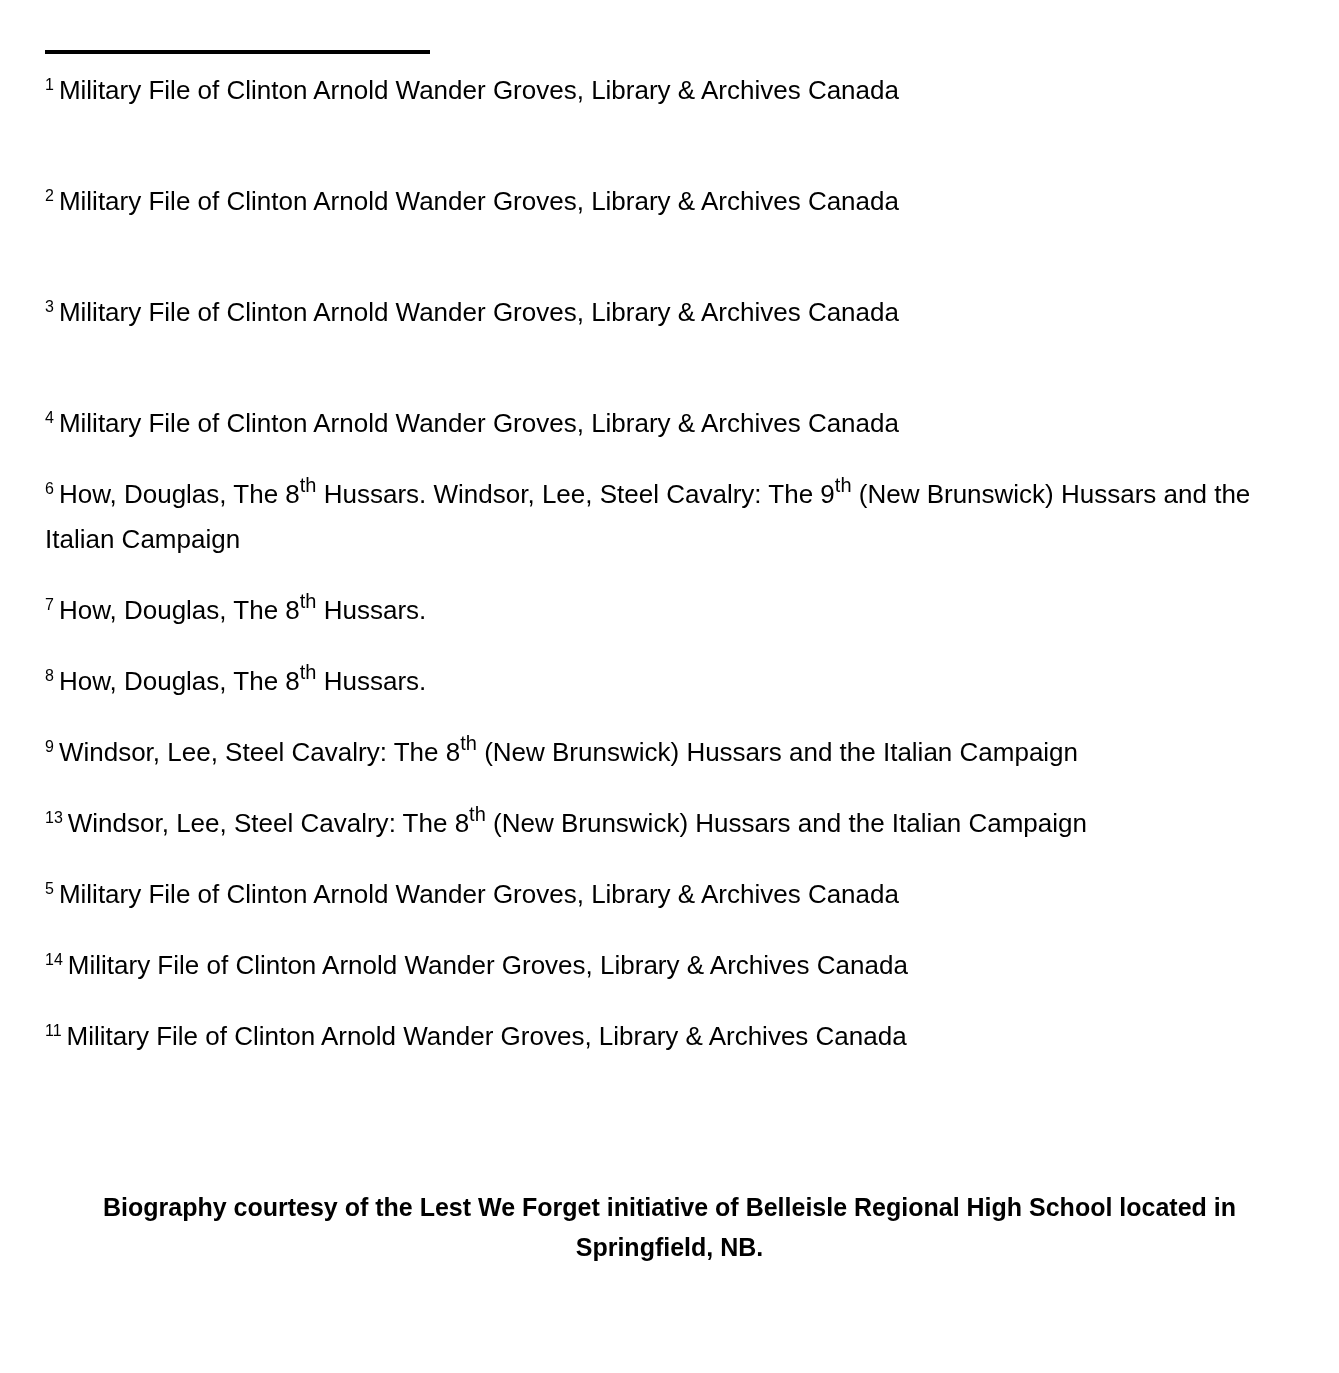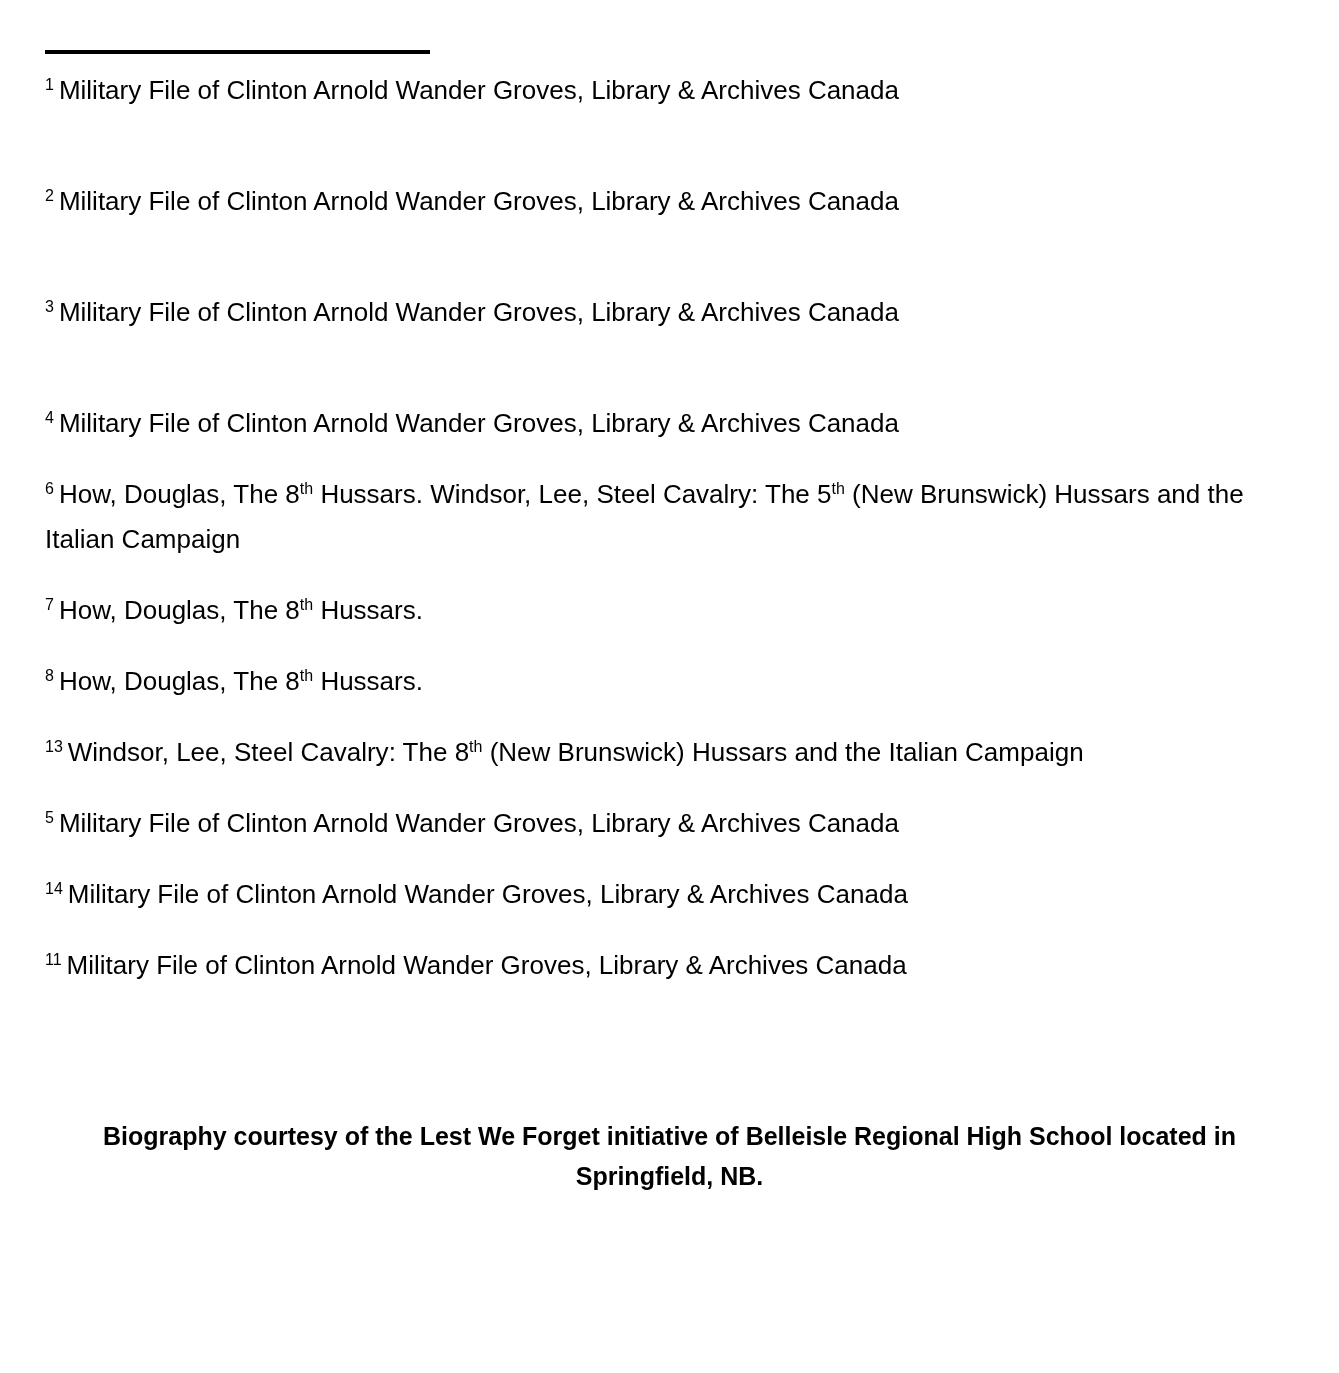--- a/index.html
+++ b/index.html
@@ -34,21 +34,21 @@
   }
   .fn-num {
     font-size: 16px;
     line-height: 0;
     position: relative;
     top: -0.55em;
     vertical-align: baseline;
     margin-right: 5px;
   }
   sup.seg-super {
-    font-size: 16px;
+    font-size: 20px;
     line-height: 0;
     position: relative;
     top: -0.55em;
     vertical-align: baseline;
   }
   .italic {
   }
   .attribution {
     font-weight: 700;
     font-size: 25px;
@@ -62,23 +62,24 @@
 <body>
 
 <div class="page">
   <div>
     <div class="fn-separator"></div>
     <div id="footnote-list">
         <p class="footnote extra"><sup class="fn-num">1</sup><span>Military File of Clinton Arnold Wander Groves, Library &amp; Archives Canada</span></p>
         <p class="footnote extra"><sup class="fn-num">2</sup><span>Military File of Clinton Arnold Wander Groves, Library &amp; Archives Canada</span></p>
         <p class="footnote extra"><sup class="fn-num">3</sup><span>Military File of Clinton Arnold Wander Groves, Library &amp; Archives Canada</span></p>
         <p class="footnote"><sup class="fn-num">4</sup><span>Military File of Clinton Arnold Wander Groves, Library &amp; Archives Canada</span></p>
-        <p class="footnote"><sup class="fn-num">6</sup><span>How, Douglas, </span><span class="italic">The 8</span><sup class="seg-super italic">th</sup><span class="italic"> Hussars.</span><span> Windsor, Lee, </span><span class="italic">Steel Cavalry</span><span>: The 5</span><sup class="seg-super">th</sup><span> (New Brunswick) Hussars and the Italian Campaign</span></p>
+        <p class="footnote"><sup class="fn-num">6</sup><span>How, Douglas, </span><span class="italic">The 8</span><sup class="seg-super italic">th</sup><span class="italic"> Hussars.</span><span> Windsor, Lee, </span><span class="italic">Steel Cavalry</span><span>: The 9</span><sup class="seg-super">th</sup><span> (New Brunswick) Hussars and the Italian Campaign</span></p>
         <p class="footnote"><sup class="fn-num">7</sup><span>How, Douglas, </span><span class="italic">The 8</span><sup class="seg-super italic">th</sup><span class="italic"> Hussars.</span></p>
         <p class="footnote"><sup class="fn-num">8</sup><span>How, Douglas, </span><span class="italic">The 8</span><sup class="seg-super italic">th</sup><span class="italic"> Hussars.</span></p>
+        <p class="footnote"><sup class="fn-num">9</sup><span>Windsor, Lee, </span><span class="italic">Steel Cavalry</span><span>: </span><span class="italic">The 8</span><sup class="seg-super italic">th</sup><span class="italic"> (New Brunswick) Hussars and the Italian Campaign</span></p>
         <p class="footnote"><sup class="fn-num">13</sup><span>Windsor, Lee, </span><span class="italic">Steel Cavalry</span><span>: </span><span class="italic">The 8</span><sup class="seg-super italic">th</sup><span class="italic"> (New Brunswick) Hussars and the Italian Campaign</span></p>
         <p class="footnote"><sup class="fn-num">5</sup><span>Military File of Clinton Arnold Wander Groves, Library &amp; Archives Canada</span></p>
         <p class="footnote"><sup class="fn-num">14</sup><span>Military File of Clinton Arnold Wander Groves, Library &amp; Archives Canada</span></p>
         <p class="footnote"><sup class="fn-num">11</sup><span>Military File of Clinton Arnold Wander Groves, Library &amp; Archives Canada</span></p>
       </div>
   </div>
   <p class="attribution">Biography courtesy of the Lest We Forget initiative of Belleisle Regional High School located in Springfield, NB.</p>
 </div>
 
 </body></html>

